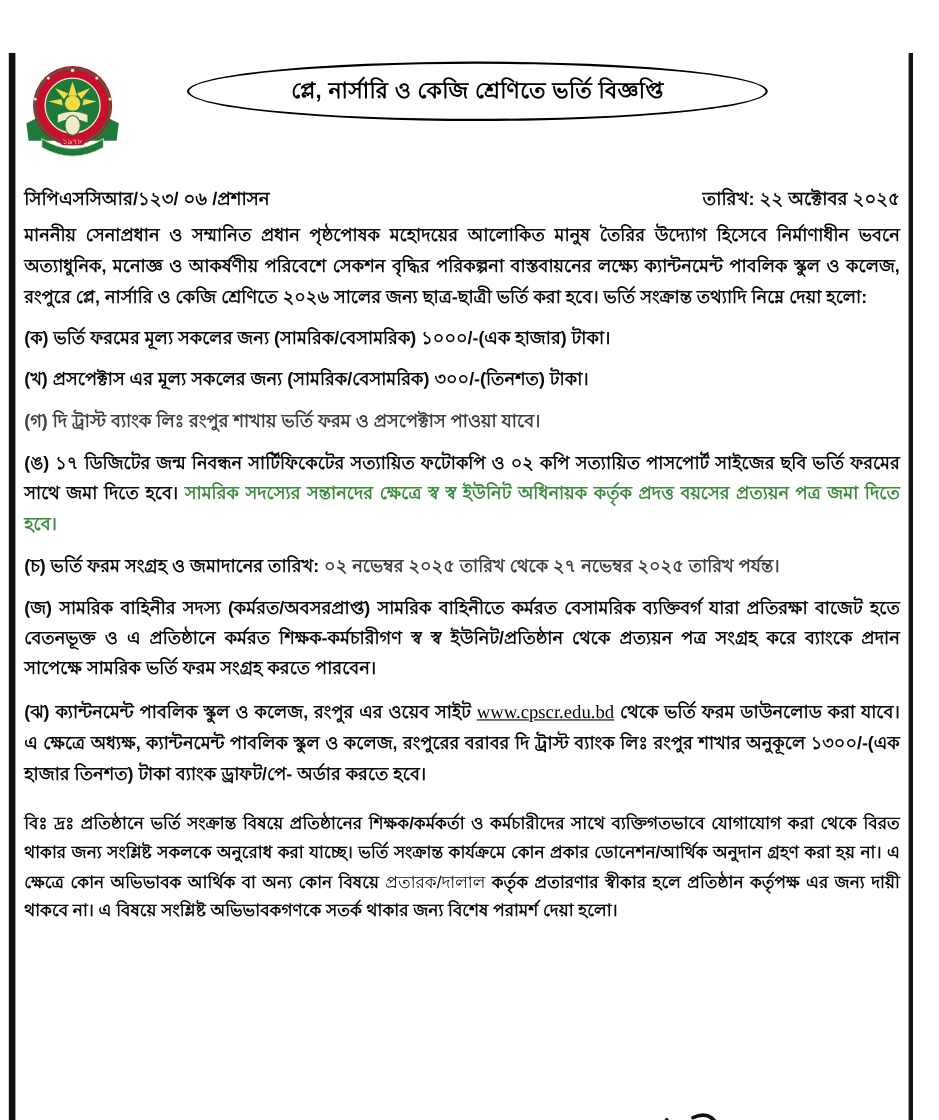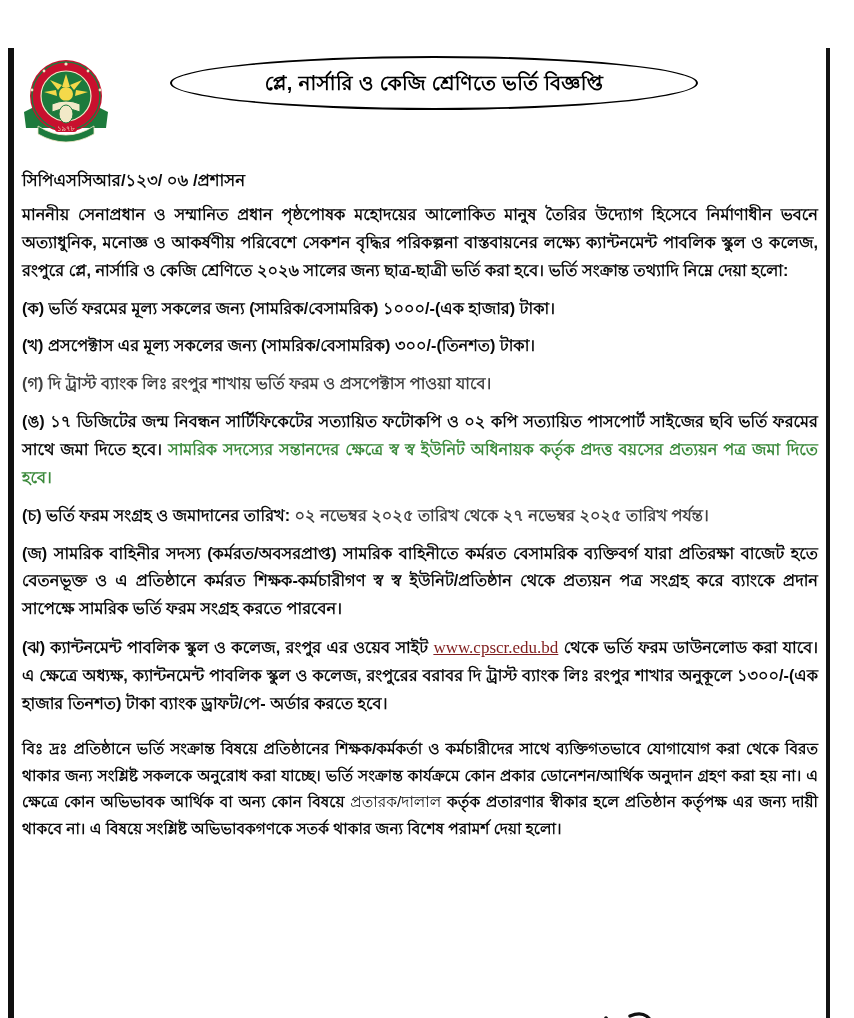--- a/index.html
+++ b/index.html
@@ -106,21 +106,21 @@
   .para {
     margin: 0 0 10px 0;
     text-align: justify;
     text-justify: inter-word;
   }
   .purple { color: #404040; }
   .green  { color: #3c8a3c; }
   .url {
     font-family: "Liberation Serif", serif;
     font-weight: normal;
-    color: #7f1d1d;
+    color: #000000;
     font-size: 17px;
   }
   .bold-u {
     font-weight: bold;
   }
   .strong { font-weight: normal; }
   sup {
     font-size: 0.68em;
     vertical-align: super;
     line-height: 0;
@@ -196,20 +196,21 @@
         </svg>
       </div>
 
       <div class="title-ellipse">
         <span class="title-text">প্লে, নার্সারি ও কেজি শ্রেণিতে ভর্তি বিজ্ঞপ্তি</span>
       </div>
     </div>
 
     <div class="refline">
       <span>সিপিএসসিআর/১২৩/ ০৬ /প্রশাসন</span>
+      <span>তারিখ: ২২ অক্টোবর ২০২৫</span>
     </div>
 
     <div class="doc-body">
 
       <p class="para">মাননীয় সেনাপ্রধান ও সম্মানিত প্রধান পৃষ্ঠপোষক মহোদয়ের আলোকিত মানুষ তৈরির উদ্যোগ হিসেবে নির্মাণাধীন ভবনে অত্যাধুনিক, মনোজ্ঞ ও আকর্ষণীয় পরিবেশে সেকশন বৃদ্ধির পরিকল্পনা বাস্তবায়নের লক্ষ্যে ক্যান্টনমেন্ট পাবলিক স্কুল ও কলেজ, রংপুরে প্লে, নার্সারি ও কেজি শ্রেণিতে ২০২৬ সালের জন্য ছাত্র-ছাত্রী ভর্তি করা হবে। ভর্তি সংক্রান্ত তথ্যাদি নিম্নে দেয়া হলো:</p>
 
       <p class="para">(ক) ভর্তি ফরমের মূল্য সকলের জন্য (সামরিক/বেসামরিক) ১০০০/-(এক হাজার) টাকা।</p>
 
       <p class="para">(খ) প্রসপেক্টাস এর মূল্য সকলের জন্য (সামরিক/বেসামরিক) ৩০০/-(তিনশত) টাকা।</p>
 

